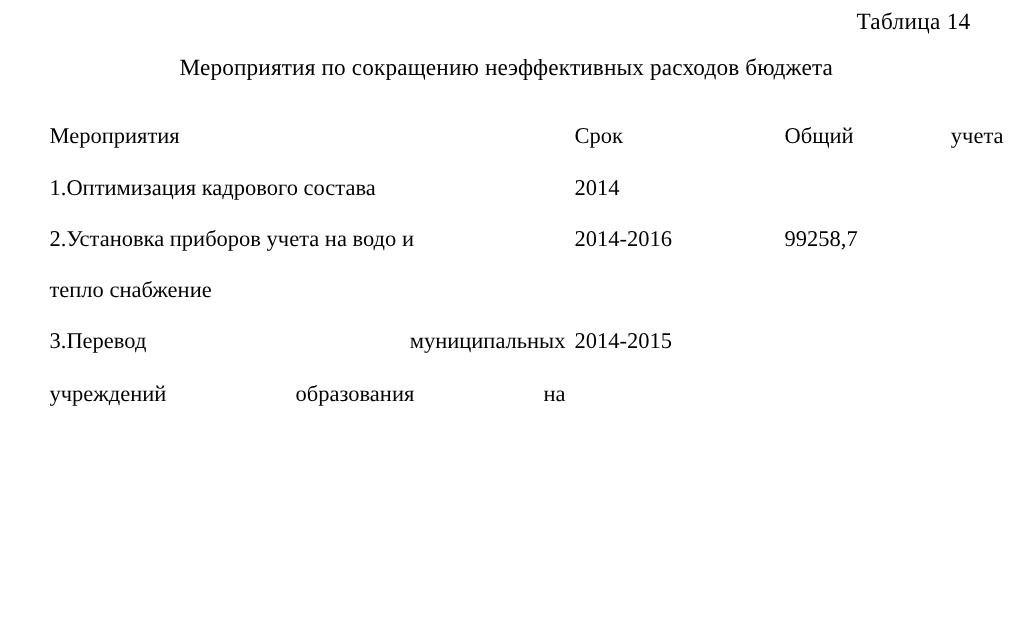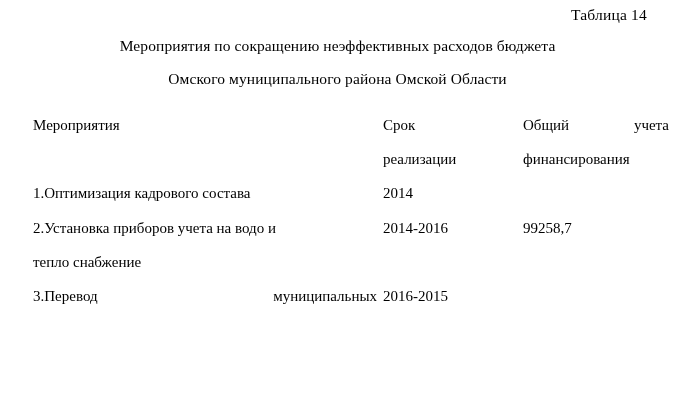--- a/index.html
+++ b/index.html
@@ -93,38 +93,32 @@
   .fin-val { padding-left: 33px; }
 </style>
 </head>
 <body>
 
 <div class="page">
 
   <div class="table-number">Таблица 14</div>
 
   <div class="title">Мероприятия по сокращению неэффективных расходов бюджета</div>
-  <div class="title-line-2">Омского муниципального района Омской Области</div>
 
   <table class="doc-table">
     <tbody>
       <tr class="rule-top">
         <td class="col-a head-cell">Мероприятия</td>
         <td class="col-b head-cell">Срок</td>
         <td class="col-c head-cell">
           <span class="head-wide">
             <span>Общий</span>
             <span>учета</span>
           </span>
         </td>
-      </tr>
-      <tr class="rule-under-head pad-head">
-        <td class="col-a head-cell"></td>
-        <td class="col-b head-cell">реализации</td>
-        <td class="col-c head-cell">финансирования</td>
       </tr>
 
       <tr>
         <td class="col-a cell-text">1.Оптимизация кадрового состава</td>
         <td class="col-b cell-text center-ind">2014</td>
         <td class="col-c cell-text"></td>
       </tr>
 
       <tr>
         <td class="col-a cell-text">2.Установка приборов учета на водо и</td>
@@ -137,19 +131,30 @@
         <td class="col-c cell-text"></td>
       </tr>
 
       <tr>
         <td class="col-a cell-text">
           <span class="justify-row">
             <span>3.Перевод</span>
             <span>муниципальных</span>
           </span>
         </td>
-        <td class="col-b cell-text center-ind3">2016-2015</td>
+        <td class="col-b cell-text center-ind3">2014-2015</td>
+        <td class="col-c cell-text"></td>
+      </tr>
+      <tr>
+        <td class="col-a cell-text">
+          <span class="justify-row">
+            <span>учреждений</span>
+            <span>образования</span>
+            <span>на</span>
+          </span>
+        </td>
+        <td class="col-b cell-text"></td>
         <td class="col-c cell-text"></td>
       </tr>
     </tbody>
   </table>
 
 </div>
 
 </body></html>

